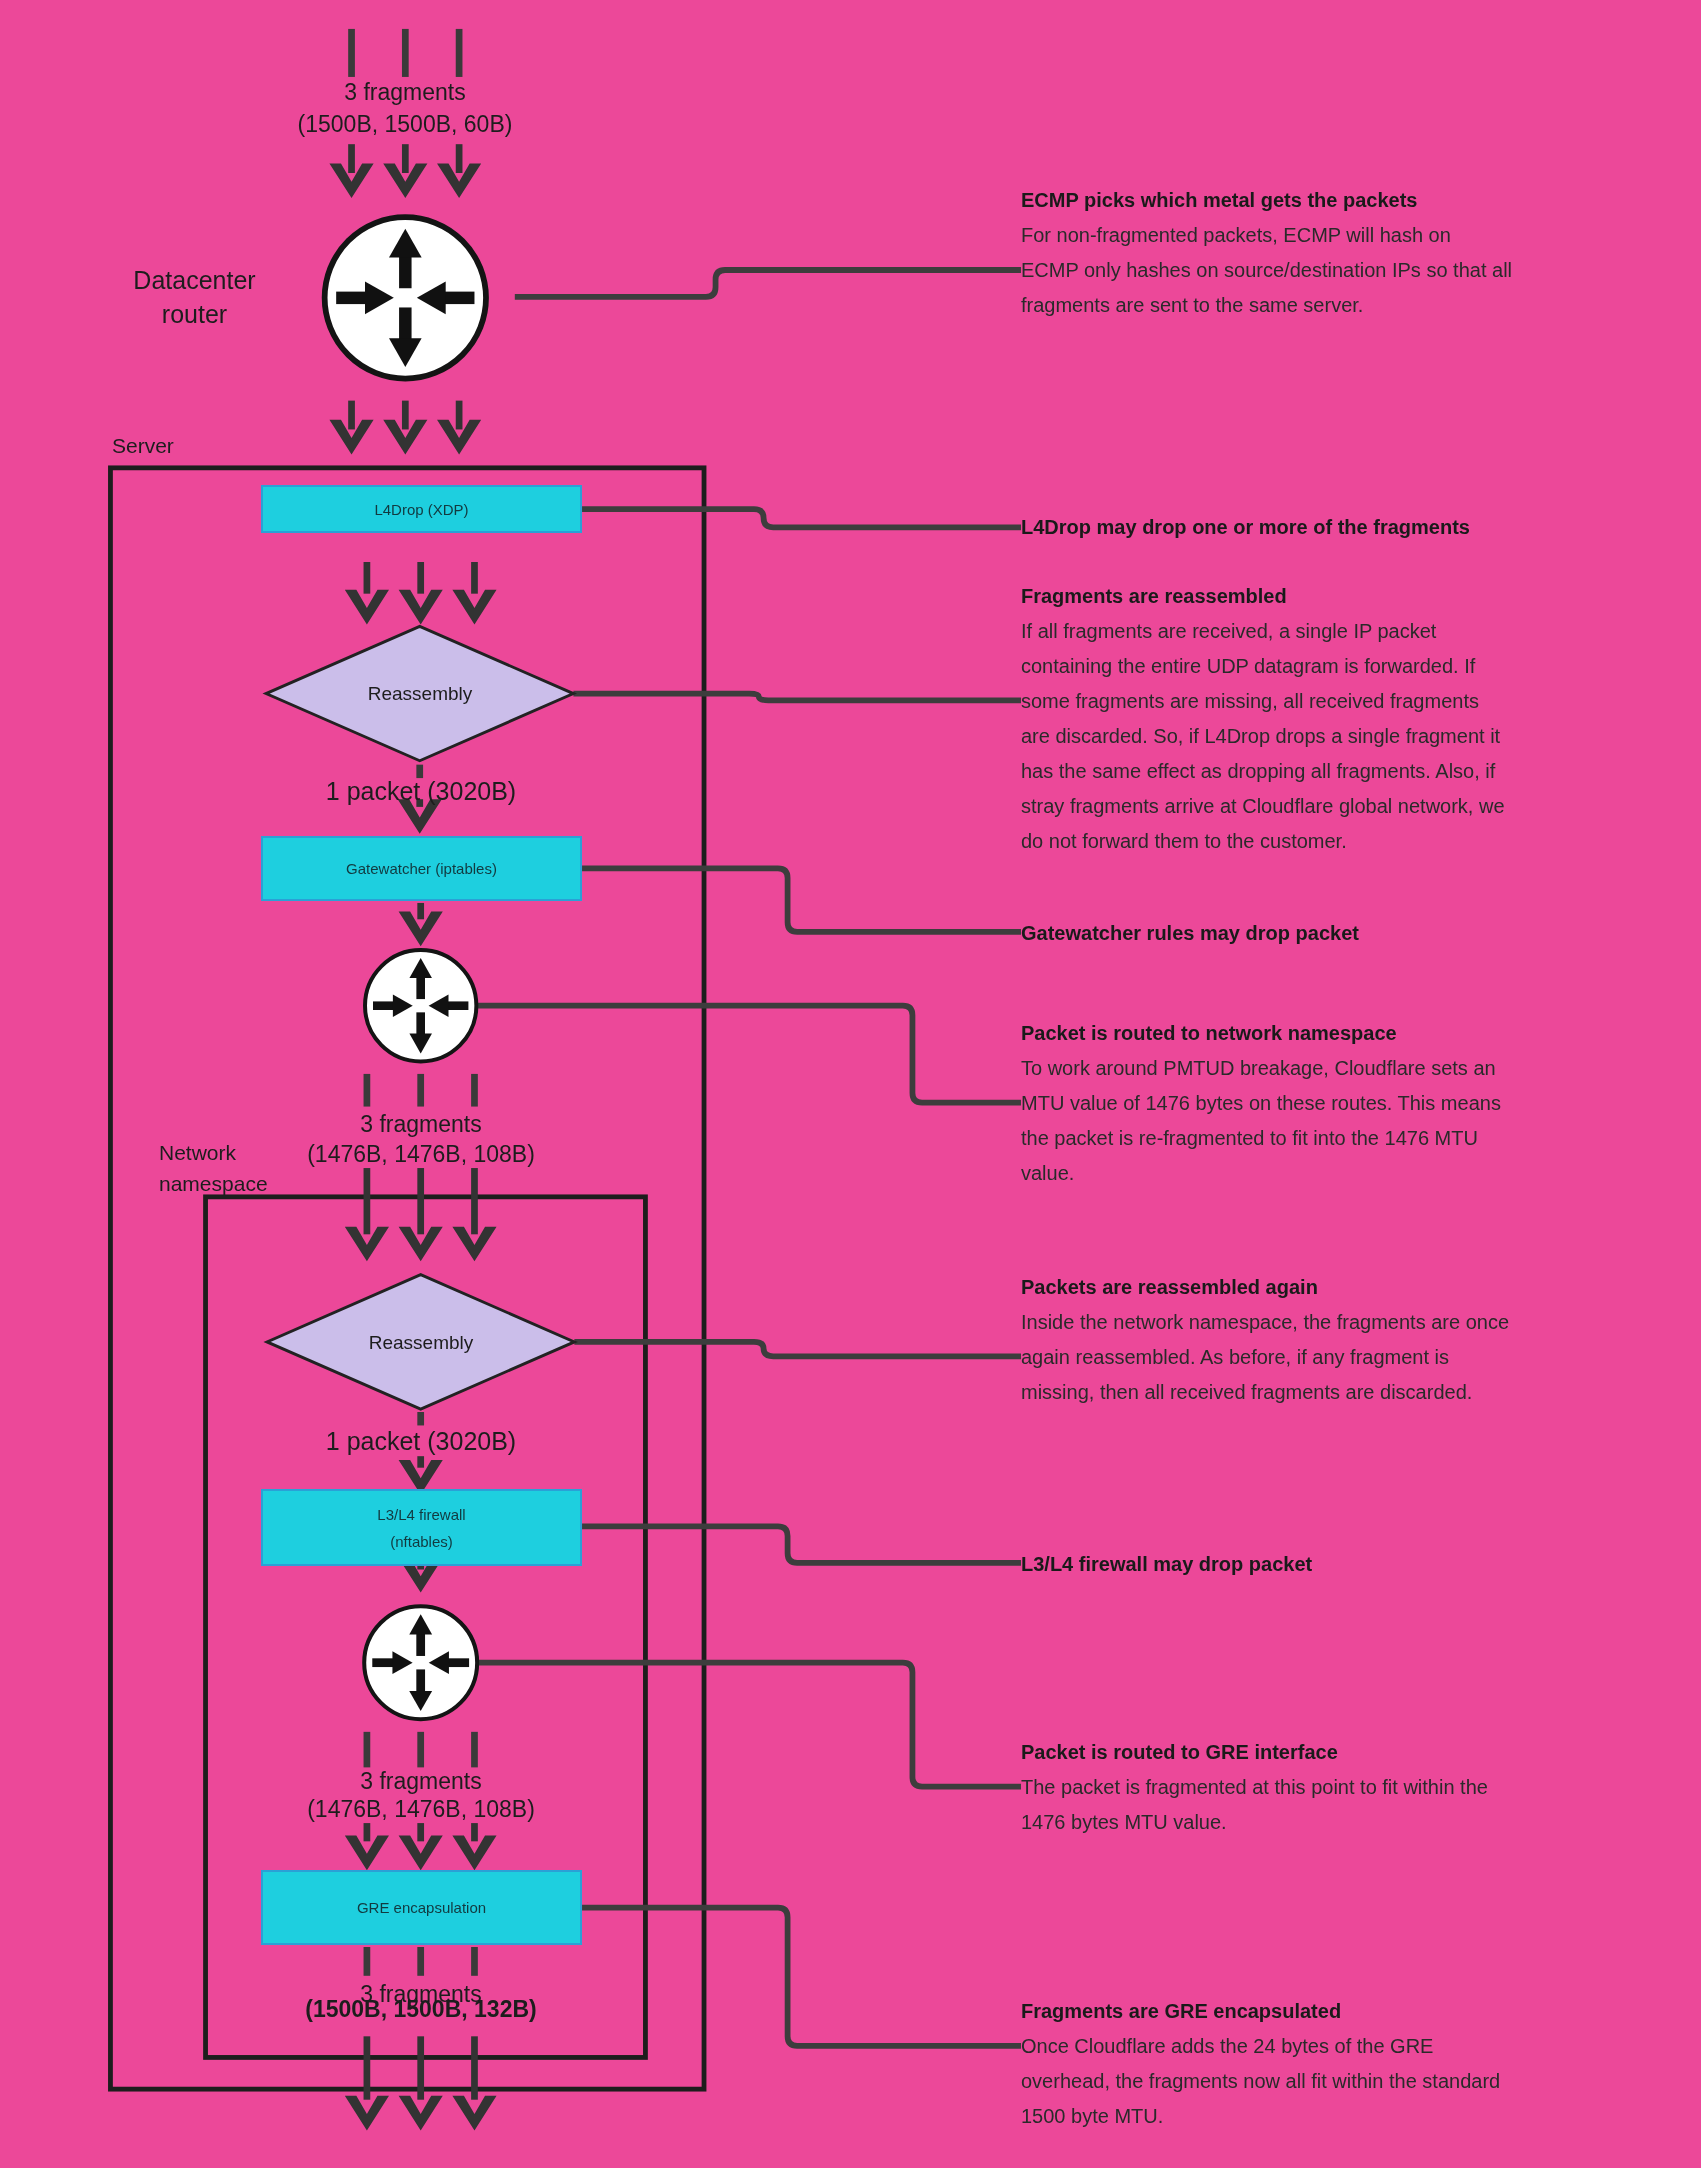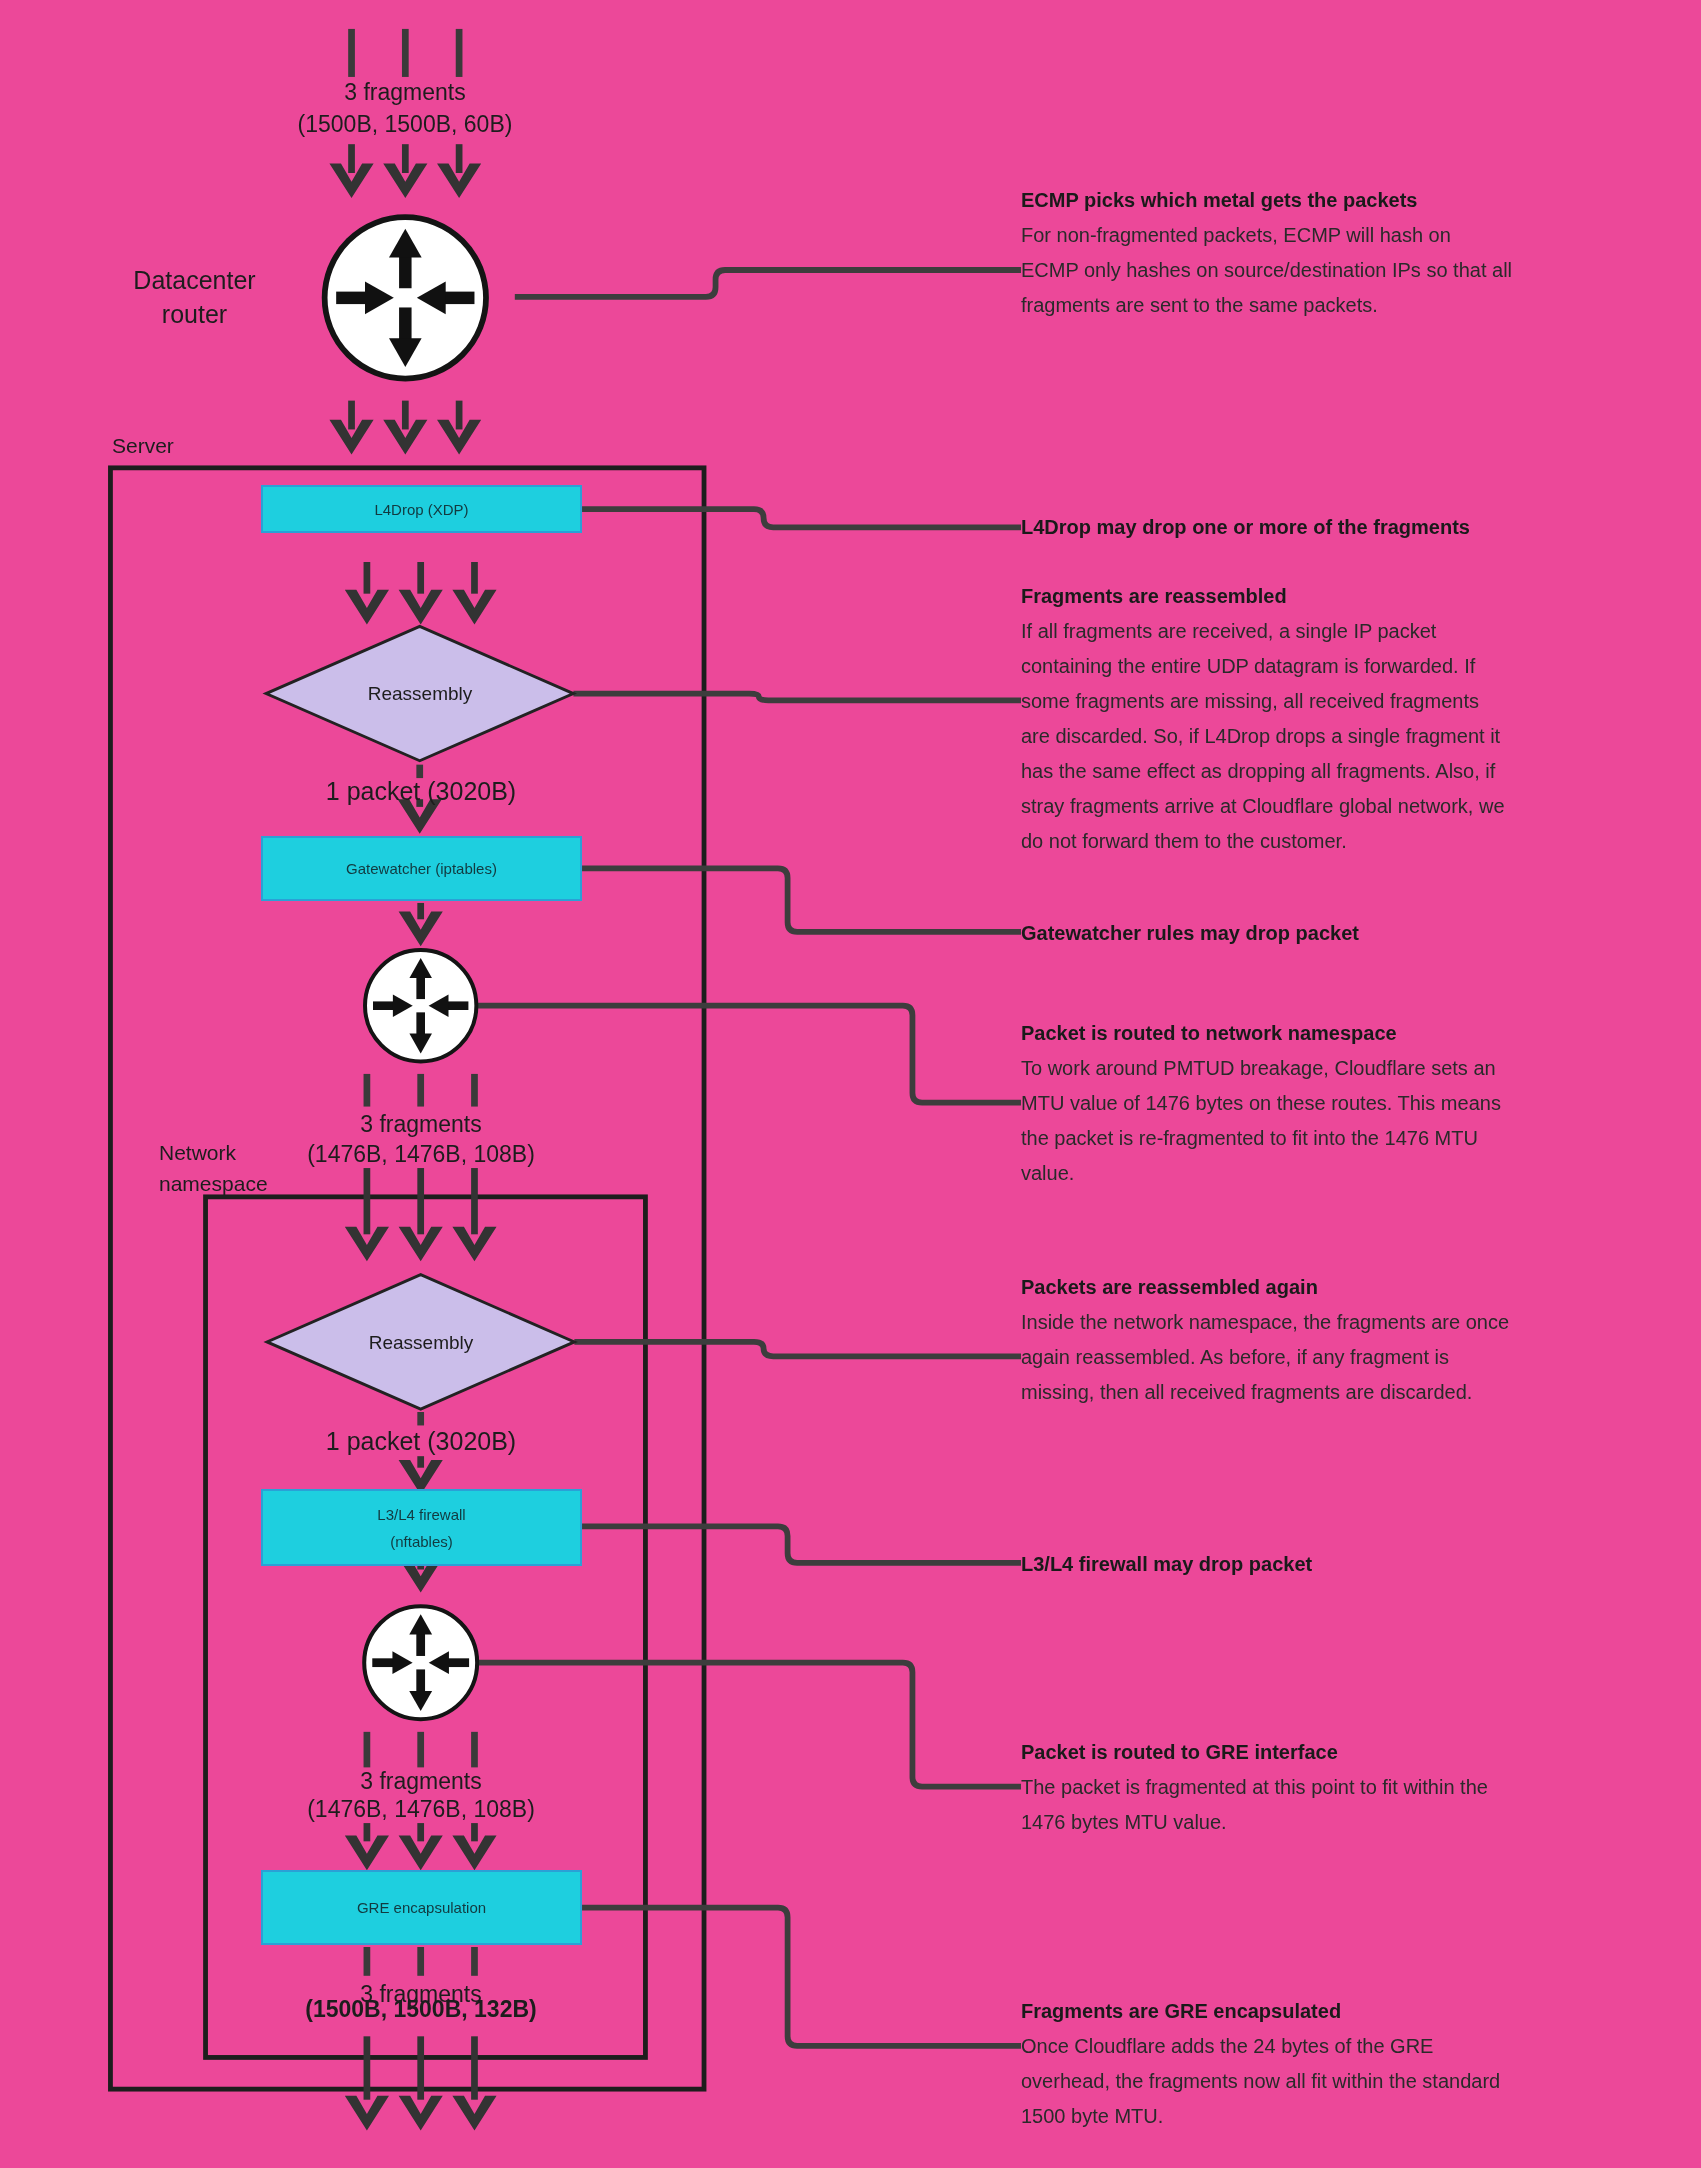--- a/index.html
+++ b/index.html
@@ -222,21 +222,21 @@
     <span>GRE encapsulation</span>
   </div>
 
   <div class="txt frag-label" style="left:277px;top:1979px;width:288px;height:31px;">3 fragments</div>
   <div class="txt frag-label" style="left:229px;top:1994px;width:384px;height:31px;font-weight:bold;">(1500B, 1500B, 132B)</div>
 
   <div class="ann" style="left:1021px;top:183px;">
     <div class="t">ECMP picks which metal gets the packets</div>
     <div class="l">For non-fragmented packets, ECMP will hash on</div>
     <div class="l">ECMP only hashes on source/destination IPs so that all</div>
-    <div class="l">fragments are sent to the same packets.</div>
+    <div class="l">fragments are sent to the same server.</div>
   </div>
 
   <div class="ann" style="left:1021px;top:510px;">
     <div class="t">L4Drop may drop one or more of the fragments</div>
   </div>
 
   <div class="ann" style="left:1021px;top:579px;">
     <div class="t">Fragments are reassembled</div>
     <div class="l">If all fragments are received, a single IP packet</div>
     <div class="l">containing the entire UDP datagram is forwarded. If</div>

